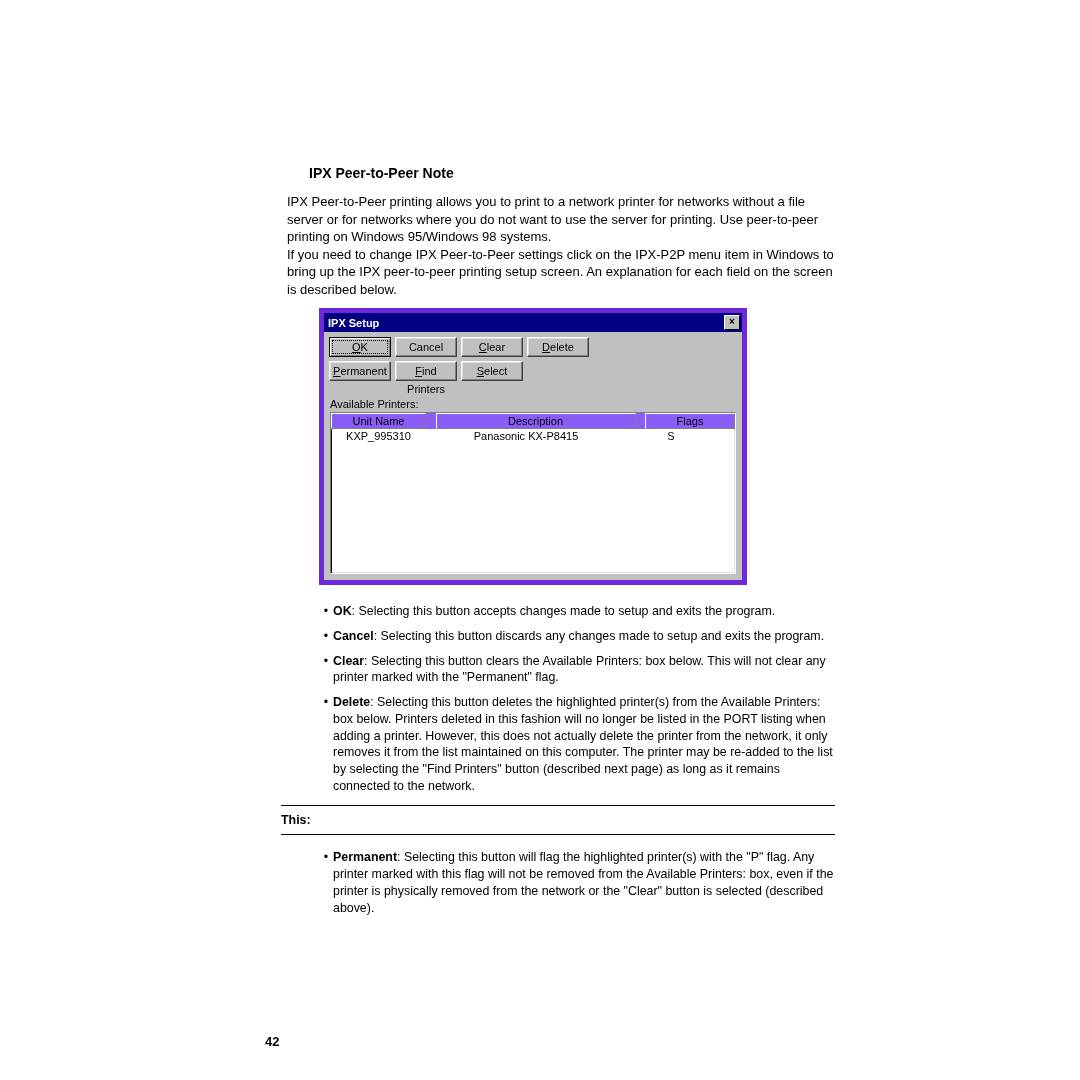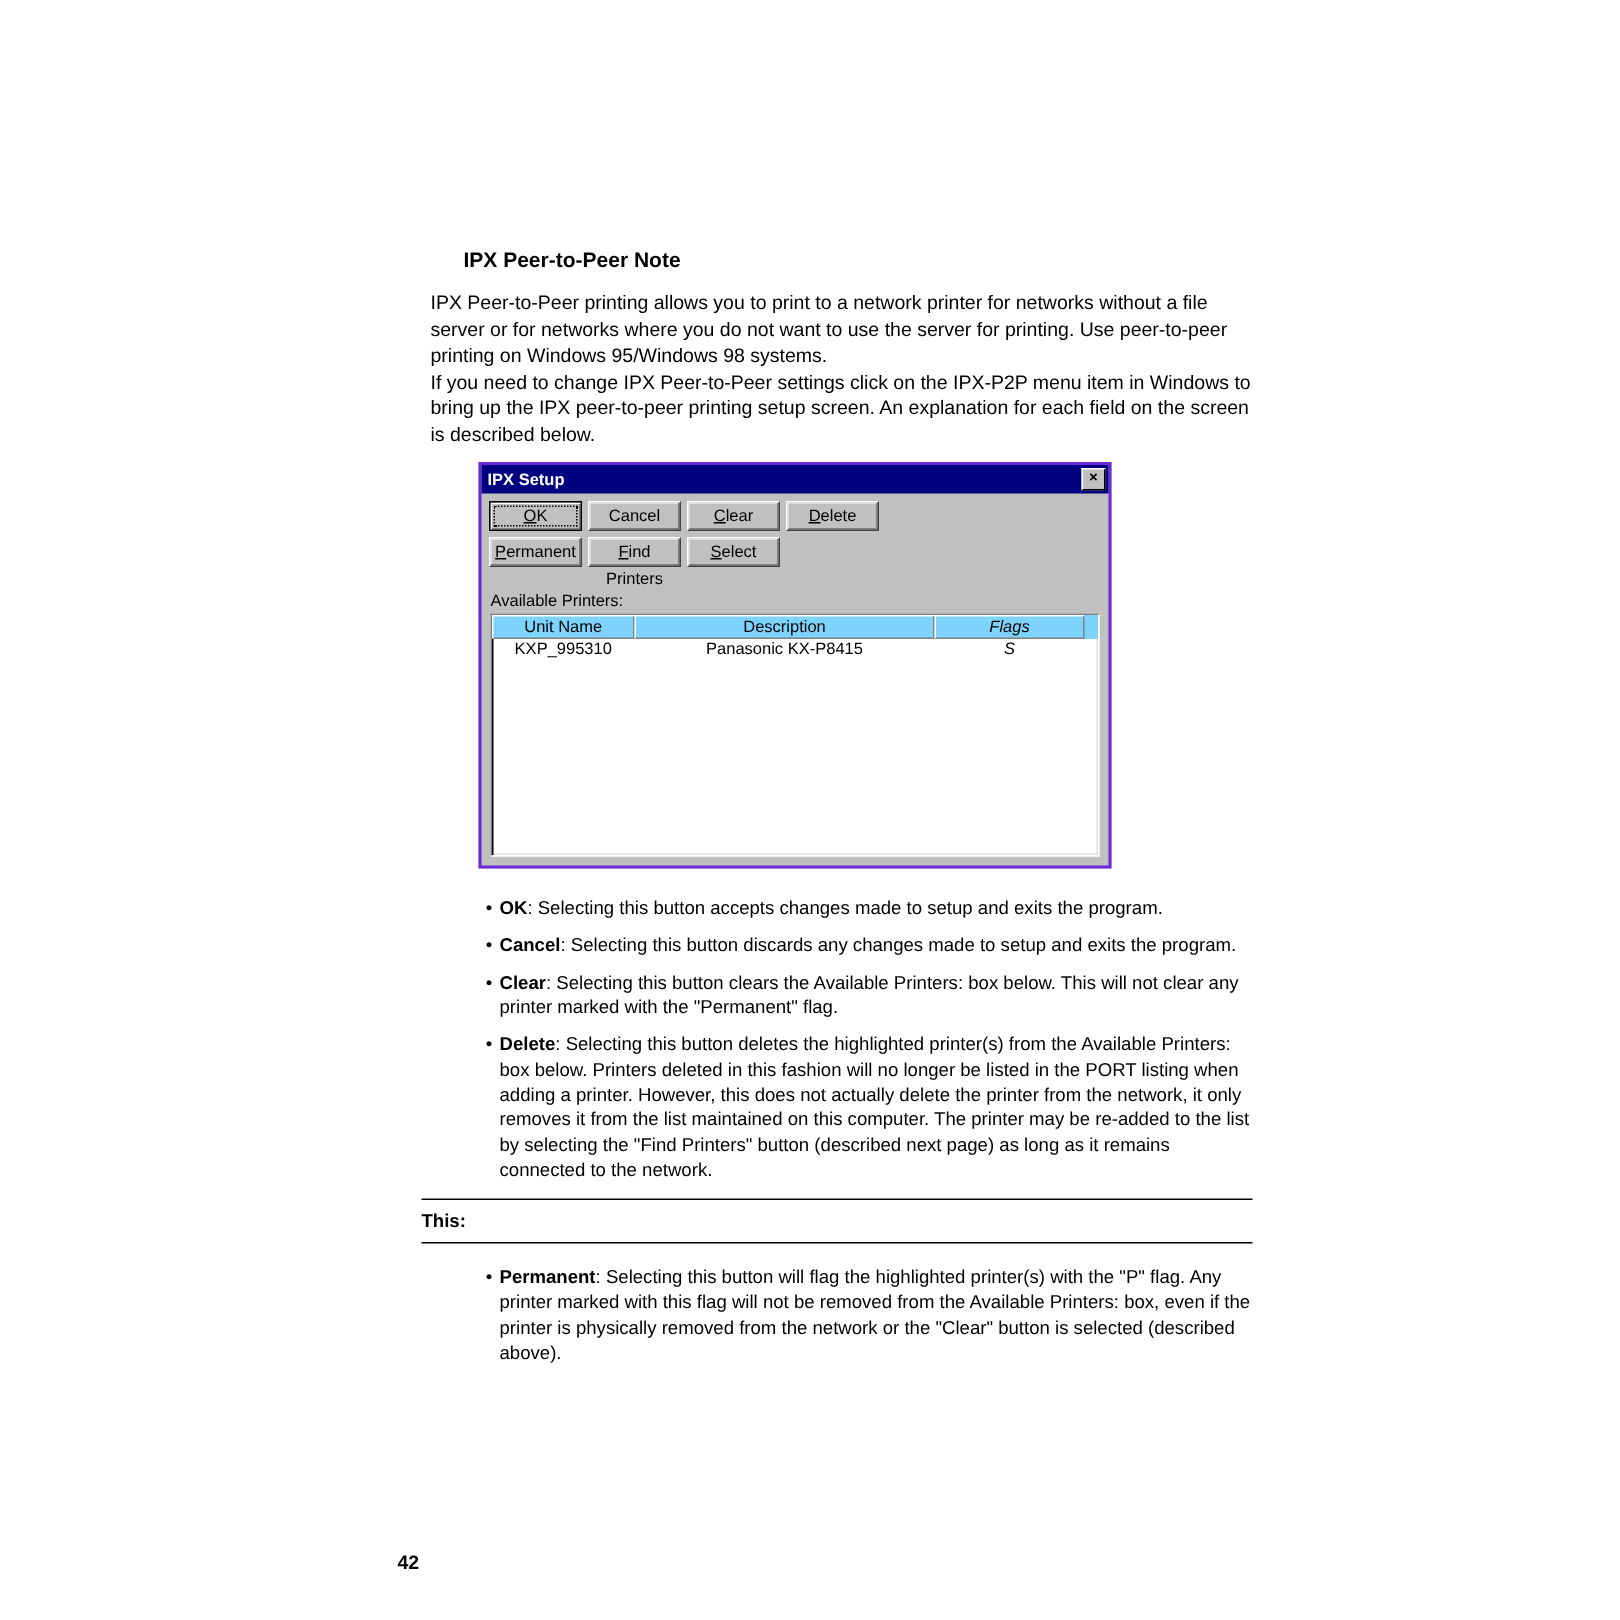--- a/index.html
+++ b/index.html
@@ -26,21 +26,21 @@
   }
   .body-text {
     font-size: 13px;
     line-height: 1.35;
     margin-left: 22px;
     margin-bottom: 10px;
   }
   .dialog {
     margin-left: 54px;
     width: 418px;
-    border: 2px solid #6d28d9;
+    border: 5px solid #6d28d9;
     background: #c0c0c0;
     font-family: "MS Sans Serif", Tahoma, sans-serif;
     font-size: 11px;
     margin-bottom: 18px;
   }
   .titlebar {
     background: #000080;
     color: #fff;
     display: flex;
     justify-content: space-between;
@@ -104,21 +104,22 @@
     border-top: 1px solid #808080;
     border-left: 1px solid #808080;
     border-right: 1px solid #fff;
     border-bottom: 1px solid #fff;
     box-shadow: inset 1px 1px 0 #000, inset -1px -1px 0 #dfdfdf;
     height: 160px;
     overflow: hidden;
   }
   .lv-header {
     display: flex;
-    background: #7dd3fc;
+    background: #8b5cf6;
+    justify-content: space-between;
   }
   .lv-col-h {
     border-top: 1px solid #fff;
     border-left: 1px solid #fff;
     border-right: 1px solid #808080;
     border-bottom: 1px solid #808080;
     padding: 1px 6px;
     font-size: 11px;
     text-align: center;
     box-sizing: border-box;
@@ -127,21 +128,21 @@
     display: flex;
     font-size: 11px;
   }
   .lv-cell {
     padding: 1px 6px;
     box-sizing: border-box;
     text-align: center;
   }
   .col-unit { width: 95px; }
   .col-desc { width: 200px; }
-  .col-flags { width: 100px; text-align: center; font-style: italic;}
+  .col-flags { width: 90px; text-align: center;}
   .bullet-list {
     margin-left: 54px;
     font-size: 12.4px;
     line-height: 1.35;
   }
   .bullet-item {
     display: flex;
     margin-bottom: 8px;
   }
   .bullet-dot {

